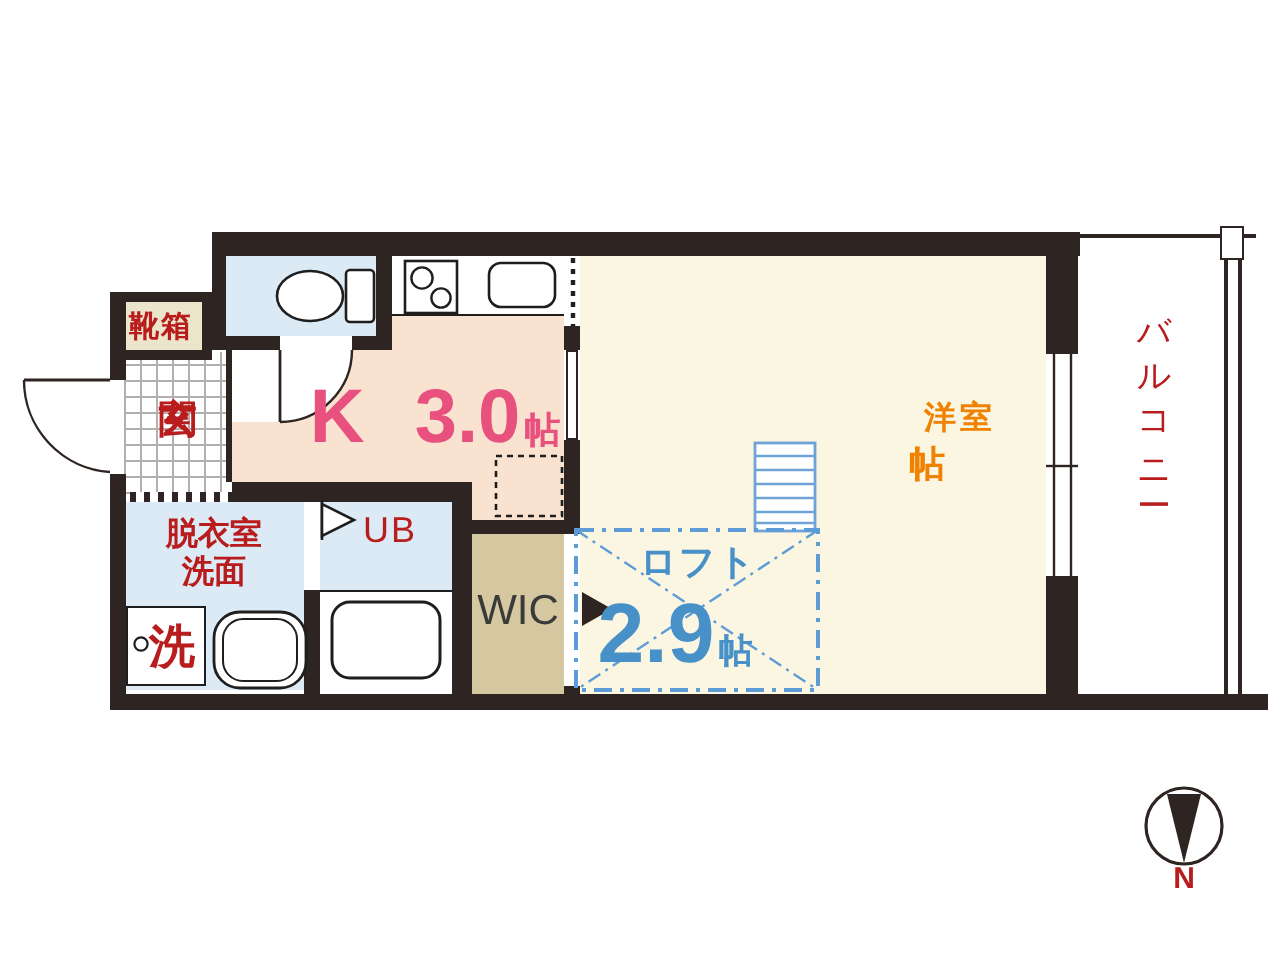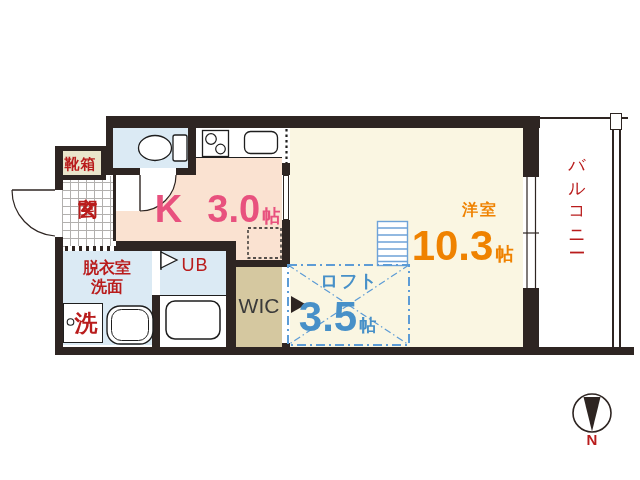--- a/index.html
+++ b/index.html
@@ -144,28 +144,27 @@
       <span>UB</span>
     </div>
 
   <div class="label center" style="left:234px;top:294px;width:50px;height:25px;font-size:21px;font-weight:500;color:#3a3a3a;justify-content:center;">
       <span>WIC</span>
     </div>
 
   <div class="label" style="left:418px;top:201px;font-size:16px;font-weight:bold;letter-spacing:2px;color:#ef8200;margin-left:44px;"><span>洋室</span></div>
 
   <div class="label baseline-row" style="left:405px;top:222px;width:115px;color:#ef8200;">
-    <span style="font-size:42px;font-weight:bold;">10.3</span>
     <span style="font-size:18px;font-weight:bold;margin-left:2px;">帖</span>
   </div>
 
   <div class="label" style="left:320px;top:271px;font-size:18px;font-weight:bold;letter-spacing:1px;color:#4790c8;"><span>ロフト</span></div>
 
   <div class="label baseline-row" style="left:285px;top:293px;width:105px;color:#4790c8;">
-    <span style="font-size:42px;font-weight:bold;">3.5</span>
+    <span style="font-size:42px;font-weight:bold;">2.9</span>
     <span style="font-size:17px;font-weight:bold;margin-left:2px;">帖</span>
   </div>
 
   <div class="label vtext" style="left:567px;top:146px;height:160px;font-size:17px;font-weight:500;letter-spacing:5px;"><span>バルコニー</span></div>
 
   <div class="label center" style="left:583px;top:432px;width:18px;height:16px;font-size:15px;font-weight:600;">
       <span>N</span>
     </div>
 
 </div>

